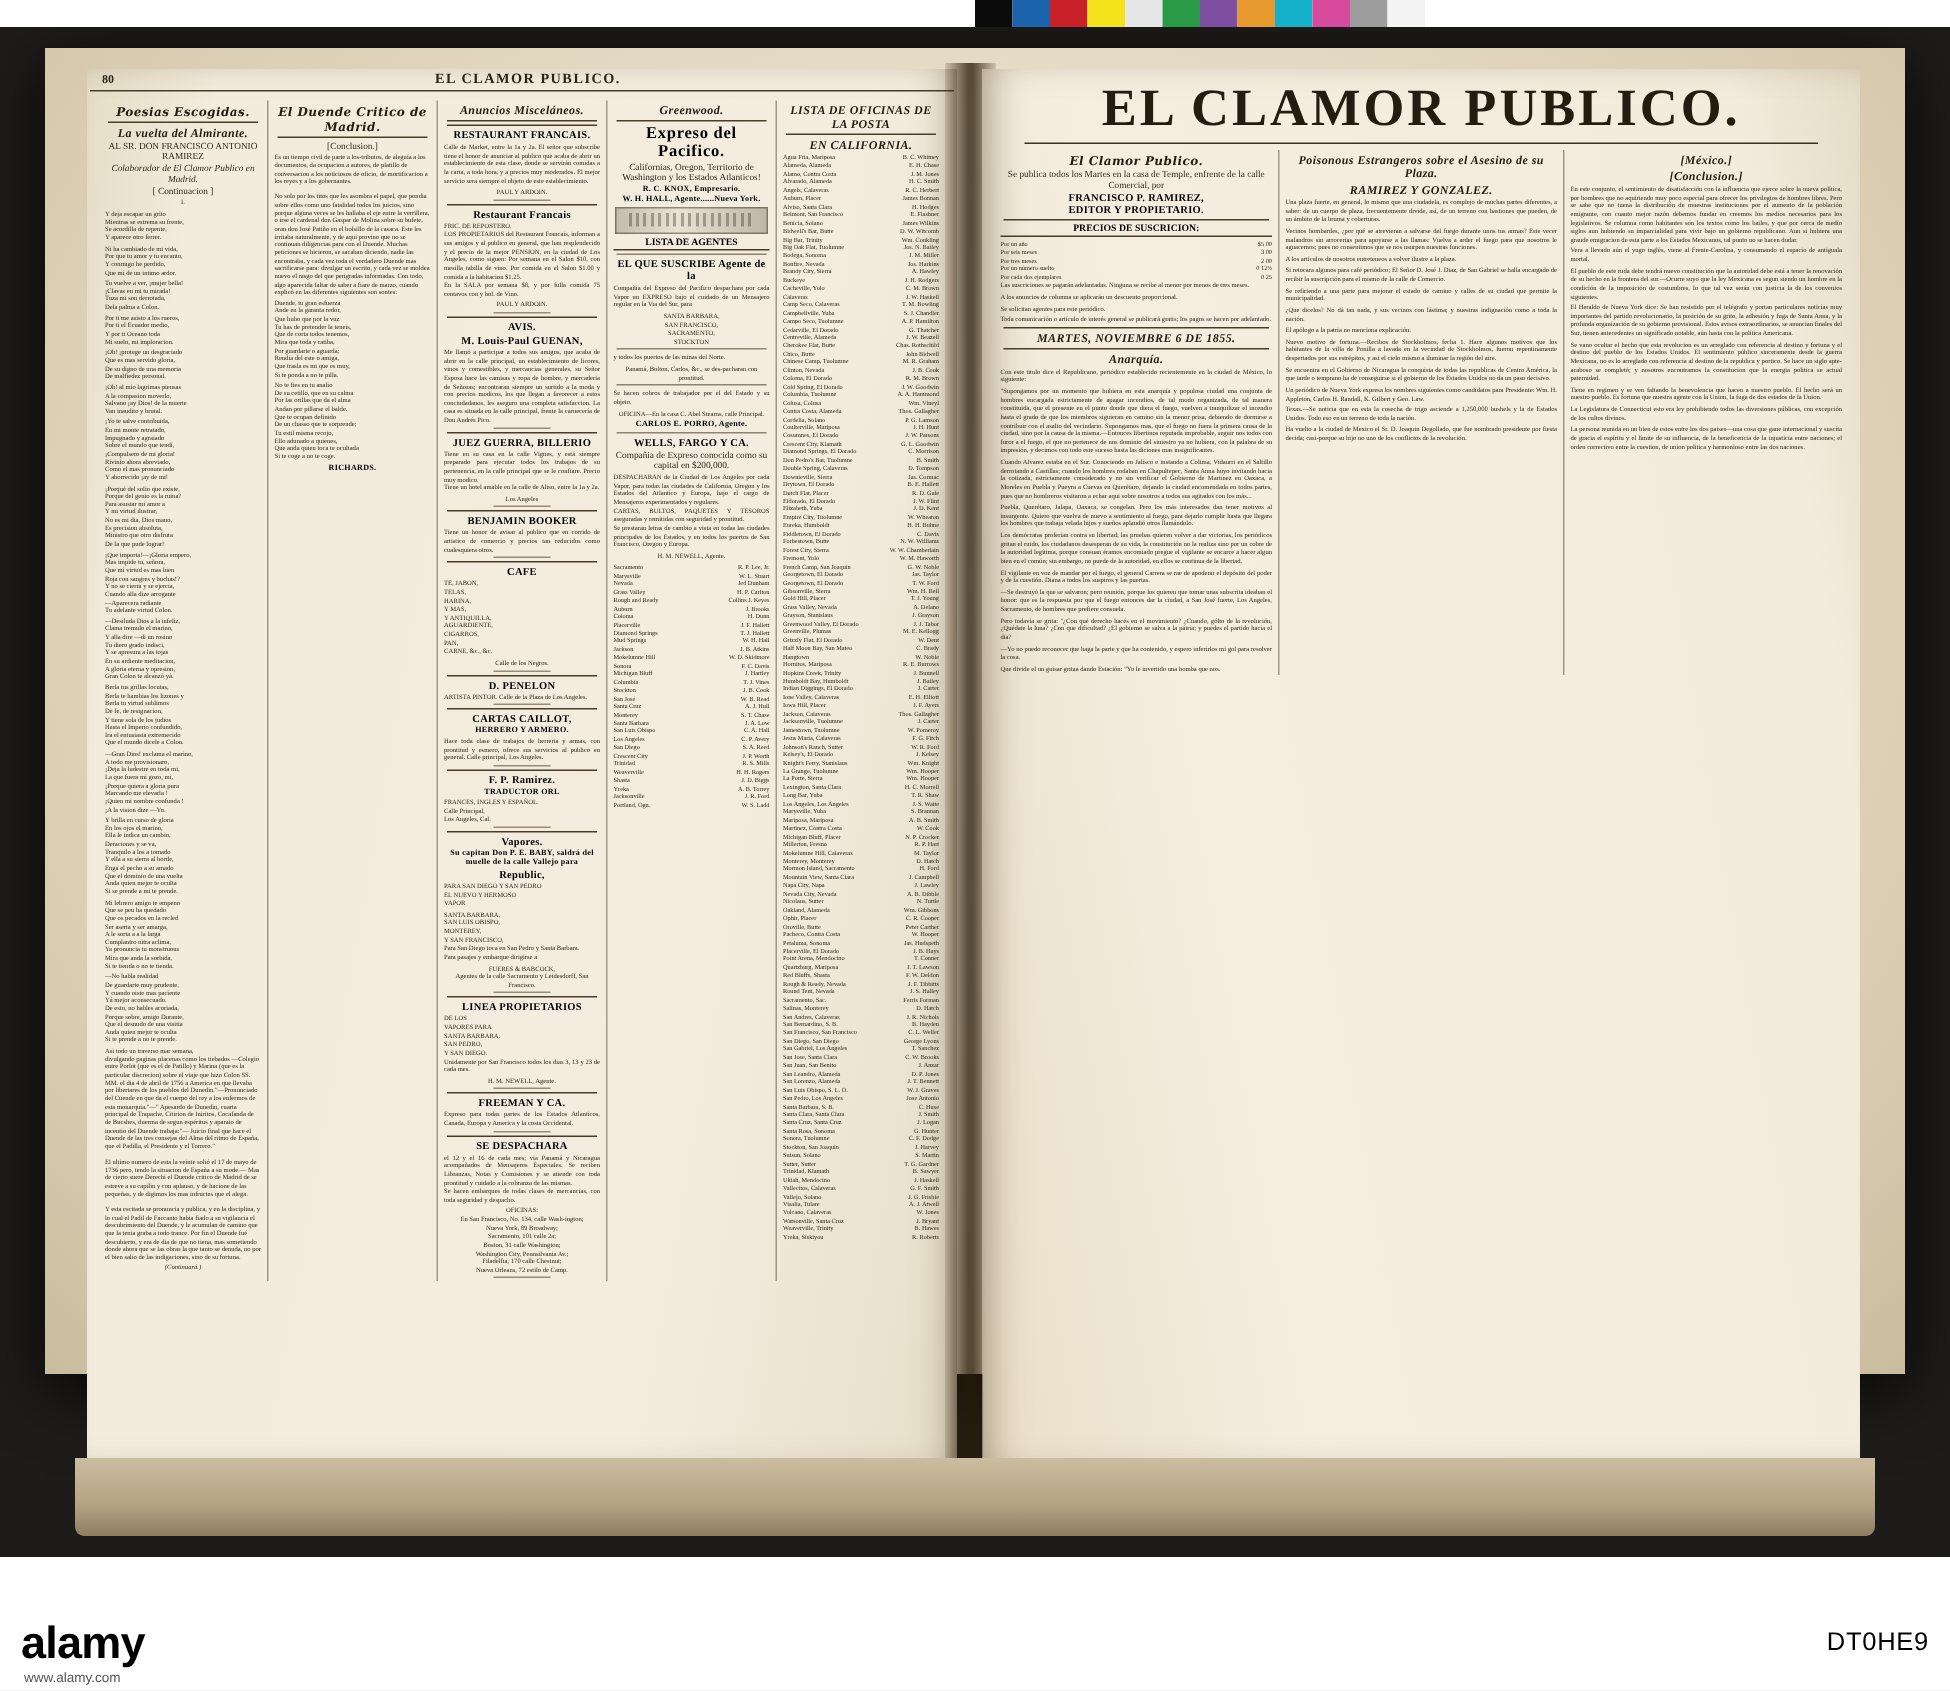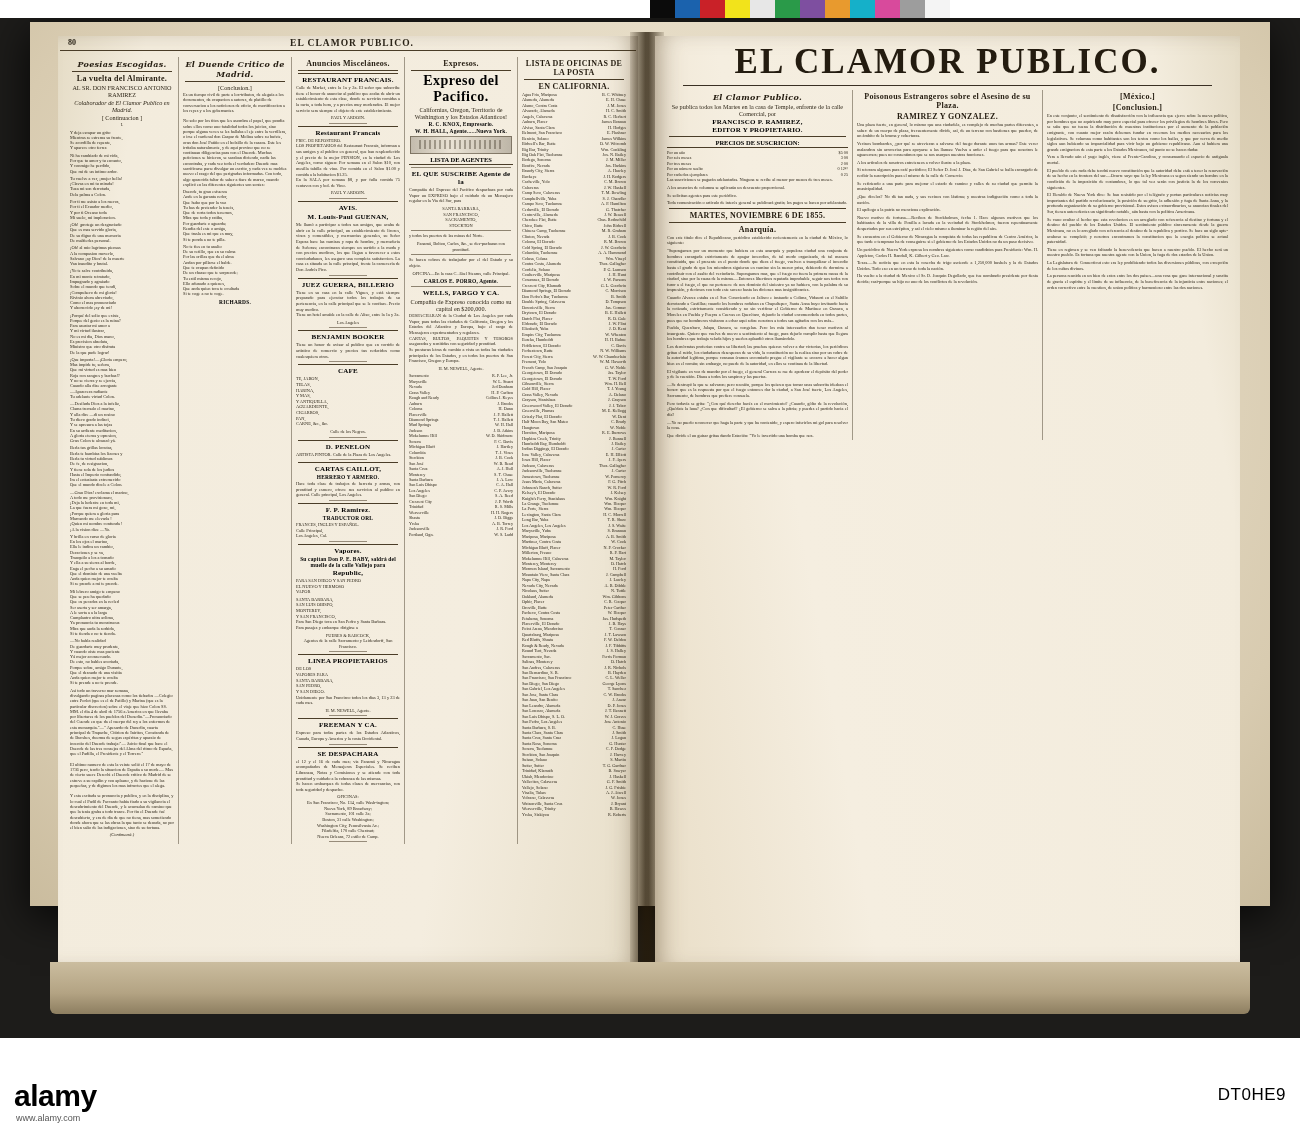--- a/index.html
+++ b/index.html
@@ -12,21 +12,21 @@
   .colorbar i{flex:1;display:block;height:100%;}
 
   .photo{position:absolute;left:0;top:18px;width:1300px;height:1020px;background:#1d1c1a;overflow:hidden;}
 
   .footer{position:absolute;left:0;bottom:0;width:1300px;height:69px;background:#ffffff;}
   .alamy-logo{position:absolute;left:14px;bottom:14px;font-family:"Liberation Sans",sans-serif;font-weight:bold;font-size:30px;color:#000;letter-spacing:-.5px;}
   .alamy-sub{position:absolute;left:16px;bottom:4px;font-family:"Liberation Sans",sans-serif;font-size:9px;color:#555;margin-top:40px;}
   .alamy-id{position:absolute;right:14px;bottom:22px;font-family:"Liberation Sans",sans-serif;font-size:17px;color:#000;letter-spacing:.5px;}
 
   
-  .book{position:absolute;left:30px;top:4px;width:1240px;height:884px;
+  .book{position:absolute;left:30px;top:14px;width:1240px;height:884px;
         background:radial-gradient(ellipse at 50% 40%, #efe7d6 0%, #e6dcc6 45%, #d8cbb0 80%, #cabc9e 100%);
         box-shadow:0 10px 40px rgba(0,0,0,.8);}
   .page{position:absolute;top:14px;height:930px;background:#f1eadb;overflow:hidden;}
   .page.left{left:28px;width:580px;
     background:linear-gradient(100deg,#e5dcc6 0%,#f3ecdd 12%,#f4eddf 70%,#e8dfca 98%);
     box-shadow:inset -14px 0 26px -12px rgba(90,70,40,.55);}
   .page.right{left:625px;width:585px;
     background:linear-gradient(260deg,#e5dcc6 0%,#f3ecdd 12%,#f5eee0 70%,#eadfc9 98%);
     box-shadow:inset 14px 0 26px -12px rgba(90,70,40,.55);}
   .gutter{position:absolute;left:600px;top:10px;width:34px;height:940px;
@@ -48,33 +48,33 @@
   .issueline{display:flex;justify-content:space-between;align-items:flex-end;padding:4px 14px 2px;
              font-size:8.5px;color:#2b2418;border-bottom:1px solid #3a3024;border-top:1px solid #3a3024;margin:3px 10px 0;}
   .issueline .place{font-weight:bold;font-size:9px;letter-spacing:.4px;}
 
   .lefthead{display:flex;justify-content:space-between;padding:2px 10px 0;font-size:8px;color:#2b2418;font-weight:bold;}
   .lefthead .ctr{letter-spacing:1px;font-size:9.5px;}
 
   .cols{display:flex;padding:4px 8px 0;gap:0;}
   .col{flex:1;padding:0 4px;border-right:1px solid rgba(60,48,28,.45);}
   .col:last-child{border-right:none;}
-  .chead{text-align:center;font-weight:bold;font-size:8px;letter-spacing:.3px;margin:2px 0 1px;color:#241c10;}
+  .chead{text-align:center;font-weight:bold;font-size:8px;letter-spacing:.3px;margin:2px 0 1px;color:#241c10;font-style:italic;}
   .chead.ital{font-style:italic;font-family:"DejaVu Serif",serif;}
   .csub{text-align:center;font-size:6.2px;margin:0 0 1px;color:#2f2719;}
   .hr{border-top:1px solid #4a3d28;margin:2px 2px;}
   .hr.thin{border-top:1px solid rgba(74,61,40,.6);}
   .blk{font-size:4.4px;line-height:1.28;color:#2a2316;text-align:justify;margin:0 0 2px;
        font-family:"Liberation Serif",serif;word-spacing:0px;}
   .blk.verse{text-align:left;}
   .blk.cntr{text-align:center;}
   .blk.tight{line-height:1.2;}
   .nm{font-weight:bold;font-size:5.4px;text-align:center;display:block;margin:1px 0;letter-spacing:.2px;}
   .nm.big{font-size:7px;font-family:Liberation Serif, serif;}
-  .nm.huge{font-size:14px;letter-spacing:.5px;}
+  .nm.huge{font-size:11px;letter-spacing:.5px;}
   .ital{font-style:italic;}
   .listrow{display:flex;justify-content:space-between;font-size:4.2px;line-height:1.3;color:#2a2316;}
   .listrow span:last-child{padding-left:3px;}
   .dash{border-top:1px solid rgba(74,61,40,.55);width:36%;margin:2px auto;}
   .cut{width:96%;height:16px;margin:2px auto;background:
       linear-gradient(90deg,rgba(50,40,25,.25),rgba(50,40,25,.05) 40%,rgba(50,40,25,.28));
       border:1px solid rgba(60,48,28,.5);position:relative;}
   .cut:after{content:"";position:absolute;left:8%;top:3px;width:84%;height:9px;
       background:repeating-linear-gradient(90deg,rgba(45,36,20,.35) 0 2px,rgba(45,36,20,0) 2px 5px);}
   .pnum{font-weight:bold;font-size:8px;}
@@ -357,21 +357,21 @@
 En San Francisco, No. 134, calle Wash-ington;
 Nueva York, 89 Broadway;
 Sacramento, 101 calle 2a;
 Boston, 31 calle Washington;
 Washington City, Pennsilvania Av.;
 Filadelfia, 170 calle Chestnut;
 Nueva Orleans, 72 estilo de Camp.</div>
               <div class="dash"></div>
             </div>
             <div class="col">
-              <div class="chead">Expresos.</div>
+              <div class="chead">Greenwood.</div>
               <div class="hr"></div>
               <div class="nm huge">Expreso del Pacifico.</div>
               <div class="csub">Californias, Oregon, Territorio de Washington y los Estados Atlanticos!</div>
               <div class="nm">R. C. KNOX, Empresario.</div>
               <div class="nm">W. H. HALL, Agente......Nueva York.</div>
               <div class="cut"></div>
               <div class="boxhead">LISTA DE AGENTES</div>
               <div class="hr thin"></div>
               <div class="nm big">EL QUE SUSCRIBE Agente de la</div>
               <div class="blk" style="white-space: pre-line;">Compañia del Expreso del Pacifico despachara por cada Vapor un EXPRESO bajo el cuidado de un Mensajero regular en la Via del Sur, para</div>

